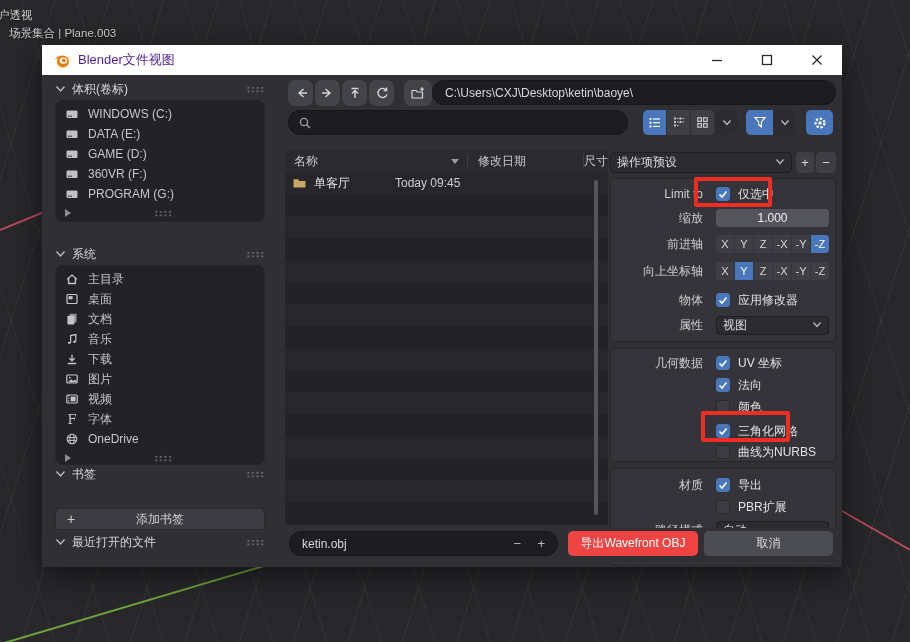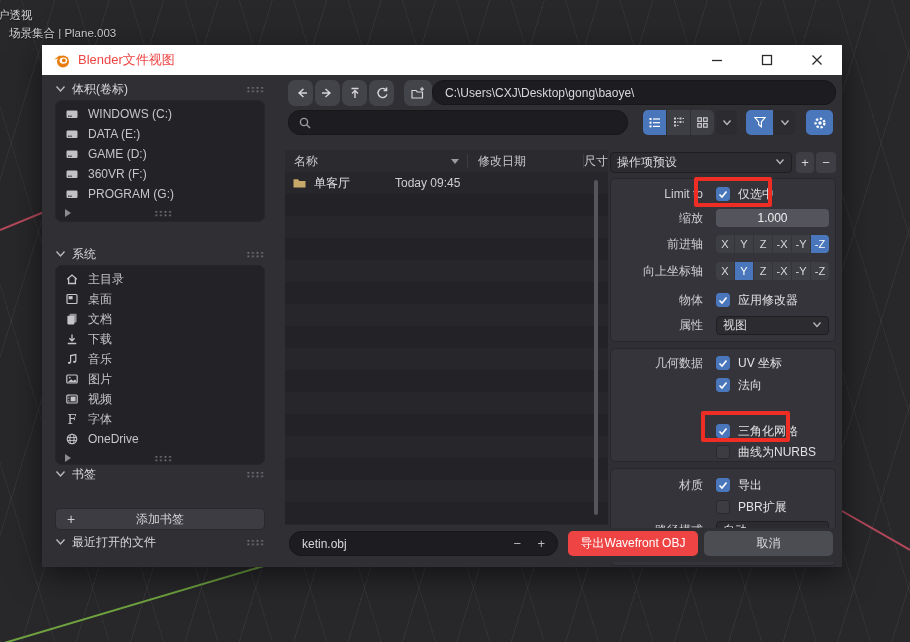--- a/index.html
+++ b/index.html
@@ -10,21 +10,21 @@
     background-image:
       repeating-linear-gradient(107deg, rgba(255,255,255,0.05) 0 1px, transparent 1px 52px),
       repeating-linear-gradient(73deg, rgba(255,255,255,0.045) 0 1px, transparent 1px 52px);}
   .axes{position:absolute;inset:0;pointer-events:none;}
   .vp-text{position:absolute;color:#d2d2d4;font-size:11.5px;text-shadow:0 1px 1px rgba(0,0,0,.6);white-space:nowrap;}
 
   
   .dialog{position:absolute;left:42px;top:45px;width:800px;height:522px;background:#2f2f34;
     box-shadow:0 8px 30px rgba(0,0,0,.55);}
   .titlebar{position:absolute;left:0;top:0;width:100%;height:30px;background:#ffffff;display:flex;align-items:center;}
-  .titlebar .title{color:#ef4444;font-size:13px;margin-left:8px;}
+  .titlebar .title{color:#4c1d95;font-size:13px;margin-left:8px;}
   .winbtns{position:absolute;right:0;top:0;height:30px;display:flex;}
   .winbtn{width:50px;height:30px;display:flex;align-items:center;justify-content:center;}
   .dlg-body{position:absolute;left:0;top:30px;right:0;bottom:0;overflow:hidden;}
 
   
   .sec-header{position:absolute;left:13px;width:210px;height:16px;display:flex;align-items:center;color:#d8d8da;}
   .sec-header .lbl{margin-left:6px;}
   .grip{width:19px;height:7px;margin-left:auto;
     background-image:radial-gradient(#74747a 0.9px, transparent 1.2px);
     background-size:4.6px 3.6px;background-position:0 0;}
@@ -213,34 +213,34 @@
               <svg width="14" height="14">
                 <rect x="4.6" y="1.8" width="7" height="8.6" rx="0.8" fill="#8f8f94"></rect>
                 <rect x="2.4" y="3.8" width="7" height="8.6" rx="0.8" fill="#c6c6ca"></rect>
               </svg>
             </span>
           <span>文档</span>
         </div>
         <div class="side-item">
           <span class="icn">
               <svg width="14" height="14">
-                <path d="M7 2.5 V8.5 M4.4 6.2 L7 8.8 L9.6 6.2 M2.8 11.5 H11.2" fill="none" stroke="#c6c6ca" stroke-width="1.3"></path>
-              </svg>
-            </span>
-          <span>下载</span>
-        </div>
-        <div class="side-item">
-          <span class="icn">
-              <svg width="14" height="14">
                 <path d="M5.6 10.6 V3.6 L10.8 2.6 V9.6" fill="none" stroke="#c6c6ca" stroke-width="1.2"></path>
                 <ellipse cx="4.3" cy="10.8" rx="1.5" ry="1.1" fill="#c6c6ca"></ellipse>
                 <ellipse cx="9.5" cy="9.8" rx="1.5" ry="1.1" fill="#c6c6ca"></ellipse>
               </svg>
             </span>
           <span>音乐</span>
+        </div>
+        <div class="side-item">
+          <span class="icn">
+              <svg width="14" height="14">
+                <path d="M7 2.5 V8.5 M4.4 6.2 L7 8.8 L9.6 6.2 M2.8 11.5 H11.2" fill="none" stroke="#c6c6ca" stroke-width="1.3"></path>
+              </svg>
+            </span>
+          <span>下载</span>
         </div>
         <div class="side-item">
           <span class="icn">
               <svg width="14" height="14">
                 <rect x="1.8" y="3" width="10.4" height="8" rx="1" fill="none" stroke="#c6c6ca" stroke-width="1.2"></rect>
                 <circle cx="4.8" cy="5.6" r="0.9" fill="#c6c6ca"></circle>
                 <path d="M3 10 L6.2 7.2 L8.2 9 L10 7.4 L11.4 9 V10.2 H3 Z" fill="#c6c6ca"></path>
               </svg>
             </span>
           <span>图片</span>
@@ -316,21 +316,21 @@
             <path d="M11.6 1.6 V4.6 H8.6" fill="none" stroke="#d5d5d8" stroke-width="1.4"></path>
           </svg>
       </div>
       <div class="tbtn" style="left:362px;top:5px;width:28px;">
         <svg width="16" height="15">
             <path d="M2 4.5 H6 L7.3 6 H12.5 V12 H2 Z" fill="none" stroke="#d5d5d8" stroke-width="1.2"></path>
             <path d="M12 1.2 V5 M10.1 3.1 H13.9" stroke="#d5d5d8" stroke-width="1.3"></path>
           </svg>
       </div>
       <div class="field" style="left:390px;top:5px;width:404px;padding-left:12px;">
-        <span>C:\Users\CXJ\Desktop\gong\baoye\</span>
+        <span>C:\Users\CXJ\Desktop\ketin\baoye\</span>
       </div>
 
       <div class="field" style="left:246px;top:35px;width:340px;padding-left:9px;">
         <svg width="14" height="14">
             <circle cx="6" cy="6" r="3.6" fill="none" stroke="#9a9aa0" stroke-width="1.4"></circle>
             <line x1="8.8" y1="8.8" x2="12" y2="12" stroke="#9a9aa0" stroke-width="1.4"></line>
           </svg>
       </div>
 
       <div class="viewbtn active" style="left:601px;top:35px;width:23px;border-radius:5px 0 0 5px;">
@@ -502,20 +502,25 @@
         </div>
         <div class="opt-row" style="top:26px;">
           <span class="opt-label"></span>
           <span class="checkbox checked">
               <svg width="10" height="9">
                 <path d="M1.5 4.5 L4 7 L8.5 1.5" fill="none" stroke="#fff" stroke-width="1.6"></path>
               </svg>
             </span>
           <span class="cb-lbl">法向</span>
         </div>
+        <div class="opt-row" style="top:48px;">
+          <span class="opt-label"></span>
+          <span class="checkbox"></span>
+          <span class="cb-lbl">颜色</span>
+        </div>
         <div class="opt-row" style="top:72px;">
           <span class="opt-label"></span>
           <span class="checkbox checked">
               <svg width="10" height="9">
                 <path d="M1.5 4.5 L4 7 L8.5 1.5" fill="none" stroke="#fff" stroke-width="1.6"></path>
               </svg>
             </span>
           <span class="cb-lbl">三角化网格</span>
         </div>
         <div class="opt-row" style="top:93px;">

